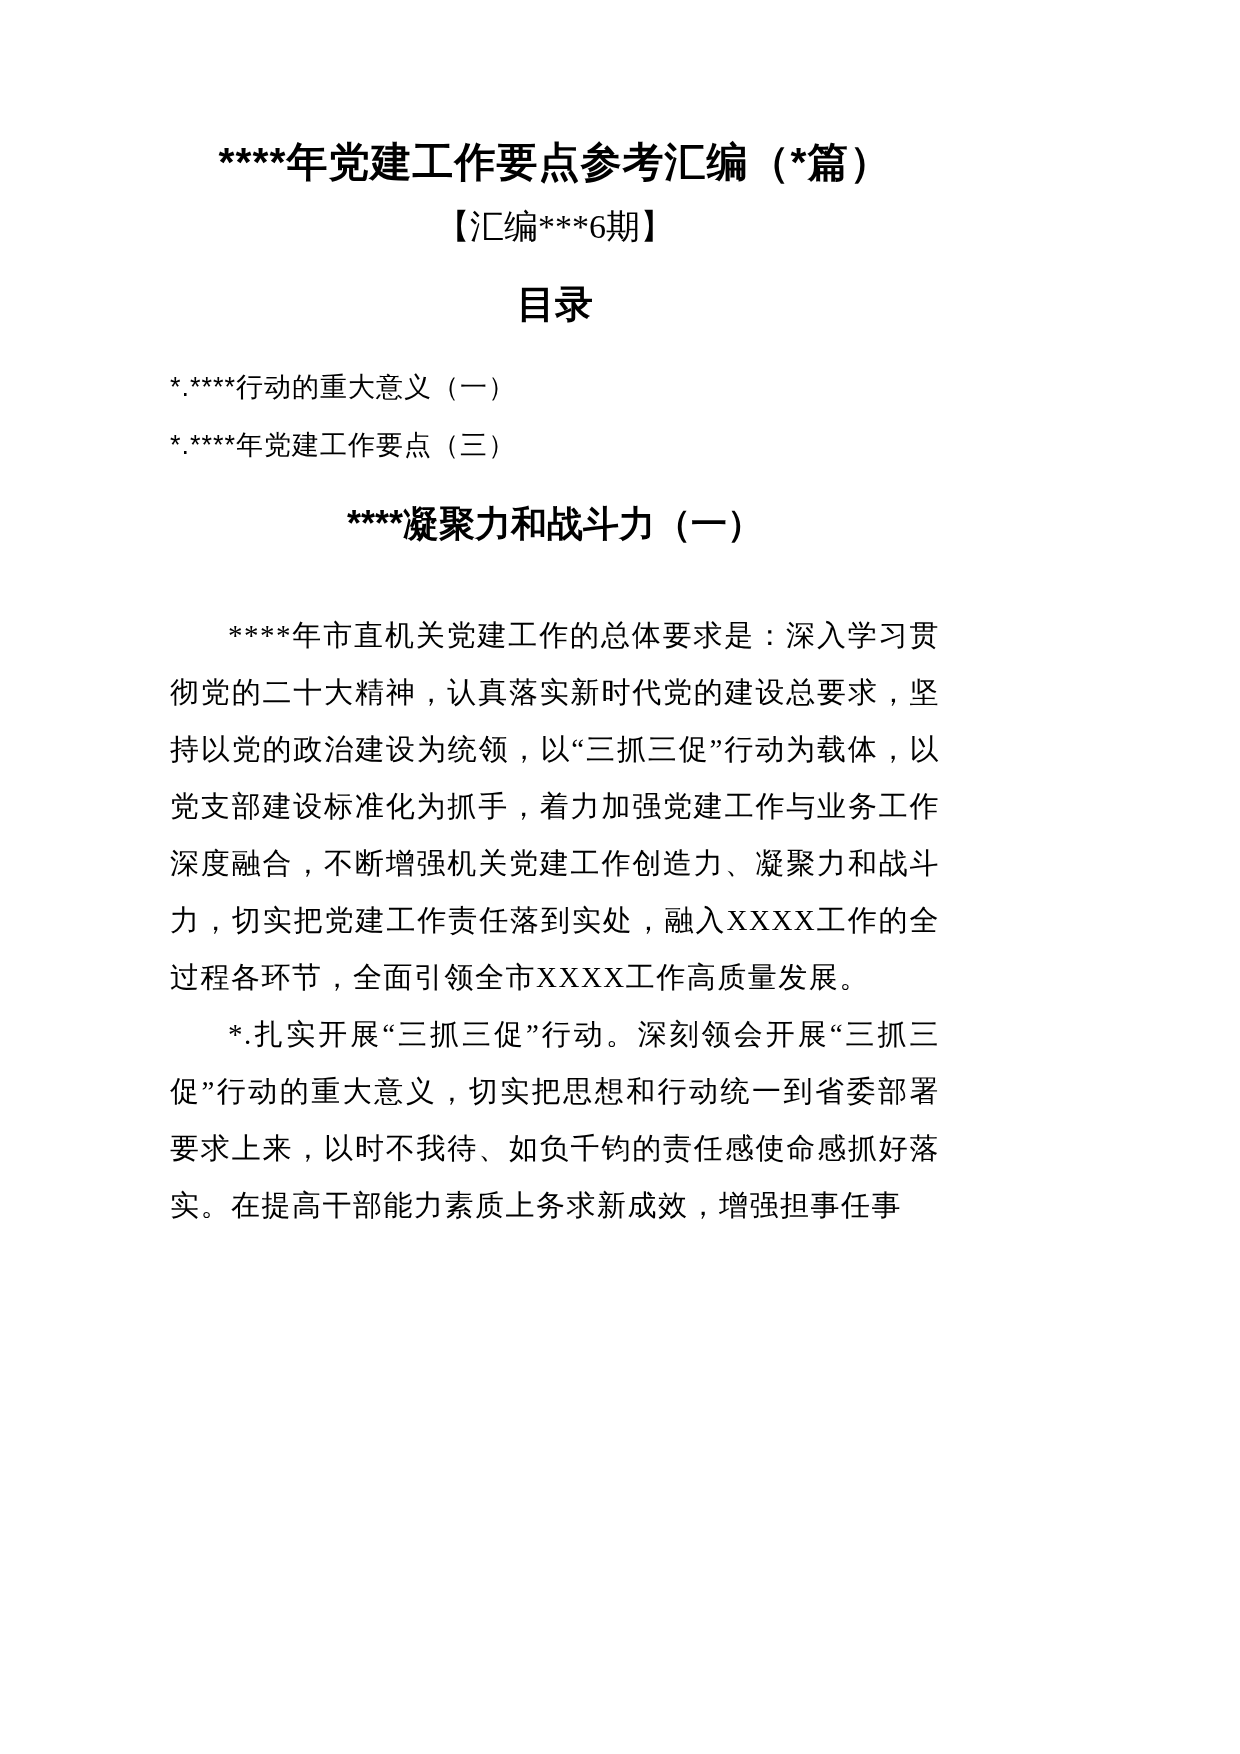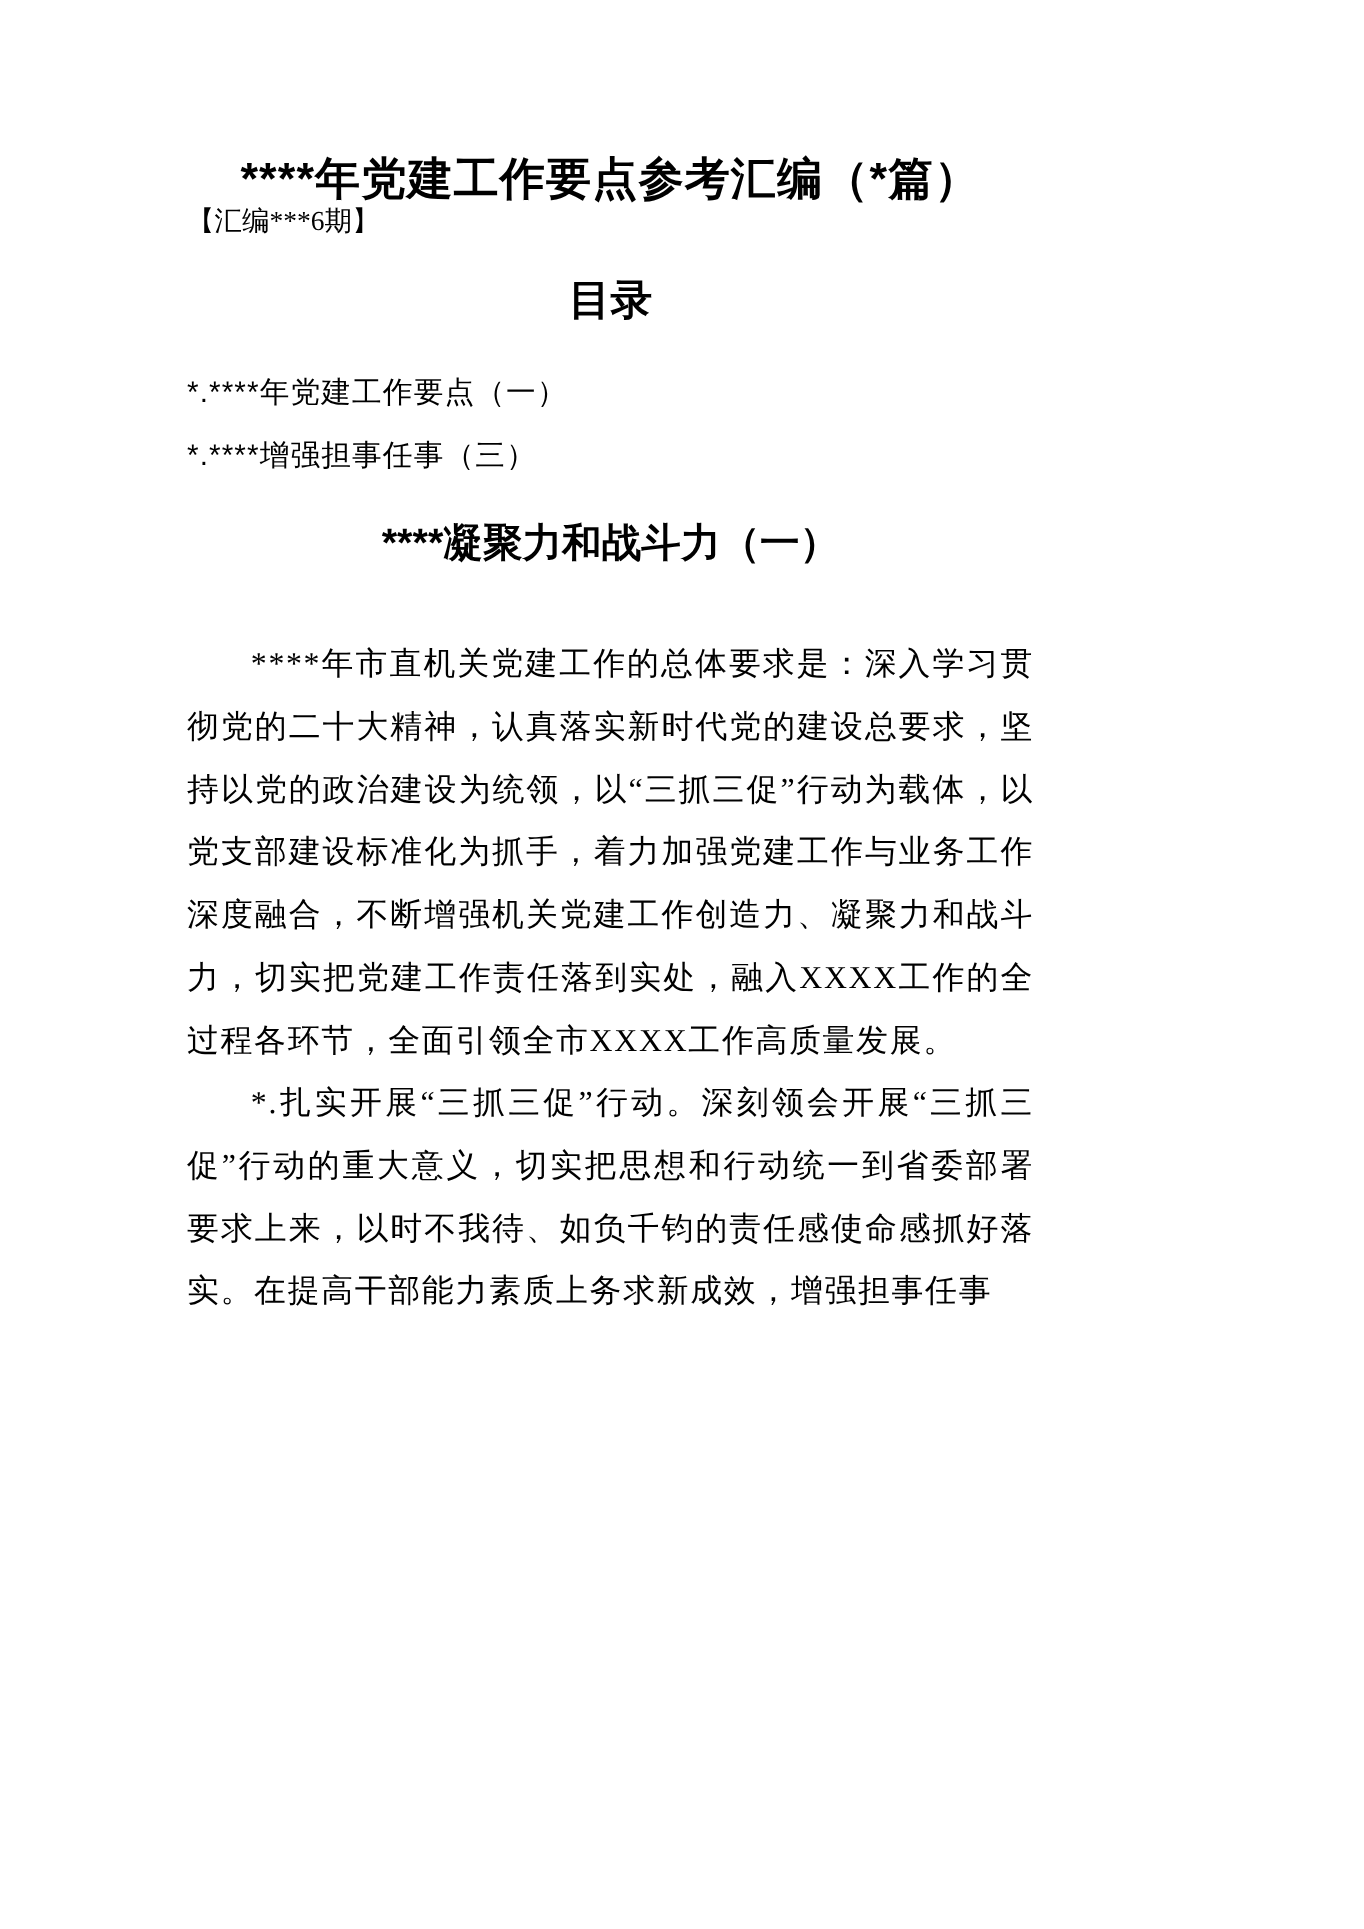--- a/index.html
+++ b/index.html
@@ -23,22 +23,24 @@
   .doc-title {
     font-family: "Liberation Sans", sans-serif;
     font-weight: bold;
     font-size: 41px;
     line-height: 1.2;
     text-align: center;
     letter-spacing: 1px;
   }
   .doc-subtitle {
     font-family: "Liberation Serif", serif;
-    font-size: 25px;
+    font-size: 34px;
     line-height: 1.2;
+    text-align: center;
+    margin-top: 20px;
   }
   .toc-heading {
     font-family: "Liberation Sans", sans-serif;
     font-weight: bold;
     font-size: 38px;
     line-height: 1.2;
     text-align: center;
     margin-top: 34px;
   }
   .toc-list {
@@ -76,22 +78,22 @@
 
 <div class="page">
 
   <div class="doc-title">****年党建工作要点参考汇编（*篇）</div>
 
   <div class="doc-subtitle">【汇编***6期】</div>
 
   <div class="toc-heading">目录</div>
 
   <div class="toc-list">
-    <div class="toc-item">*.****年党建工作要点（一）</div>
-    <div class="toc-item">*.****增强担事任事（三）</div>
+    <div class="toc-item">*.****行动的重大意义（一）</div>
+    <div class="toc-item">*.****年党建工作要点（三）</div>
   </div>
 
   <div class="section-heading">****凝聚力和战斗力（一）</div>
 
   <div class="body-text">
     <p>****年市直机关党建工作的总体要求是：深入学习贯彻党的二十大精神，认真落实新时代党的建设总要求，坚持以党的政治建设为统领，以“三抓三促”行动为载体，以党支部建设标准化为抓手，着力加强党建工作与业务工作深度融合，不断增强机关党建工作创造力、凝聚力和战斗力，切实把党建工作责任落到实处，融入XXXX工作的全过程各环节，全面引领全市XXXX工作高质量发展。</p>
     <p>*.扎实开展“三抓三促”行动。深刻领会开展“三抓三促”行动的重大意义，切实把思想和行动统一到省委部署要求上来，以时不我待、如负千钧的责任感使命感抓好落实。在提高干部能力素质上务求新成效，增强担事任事</p>
   </div>
 
 </div>

